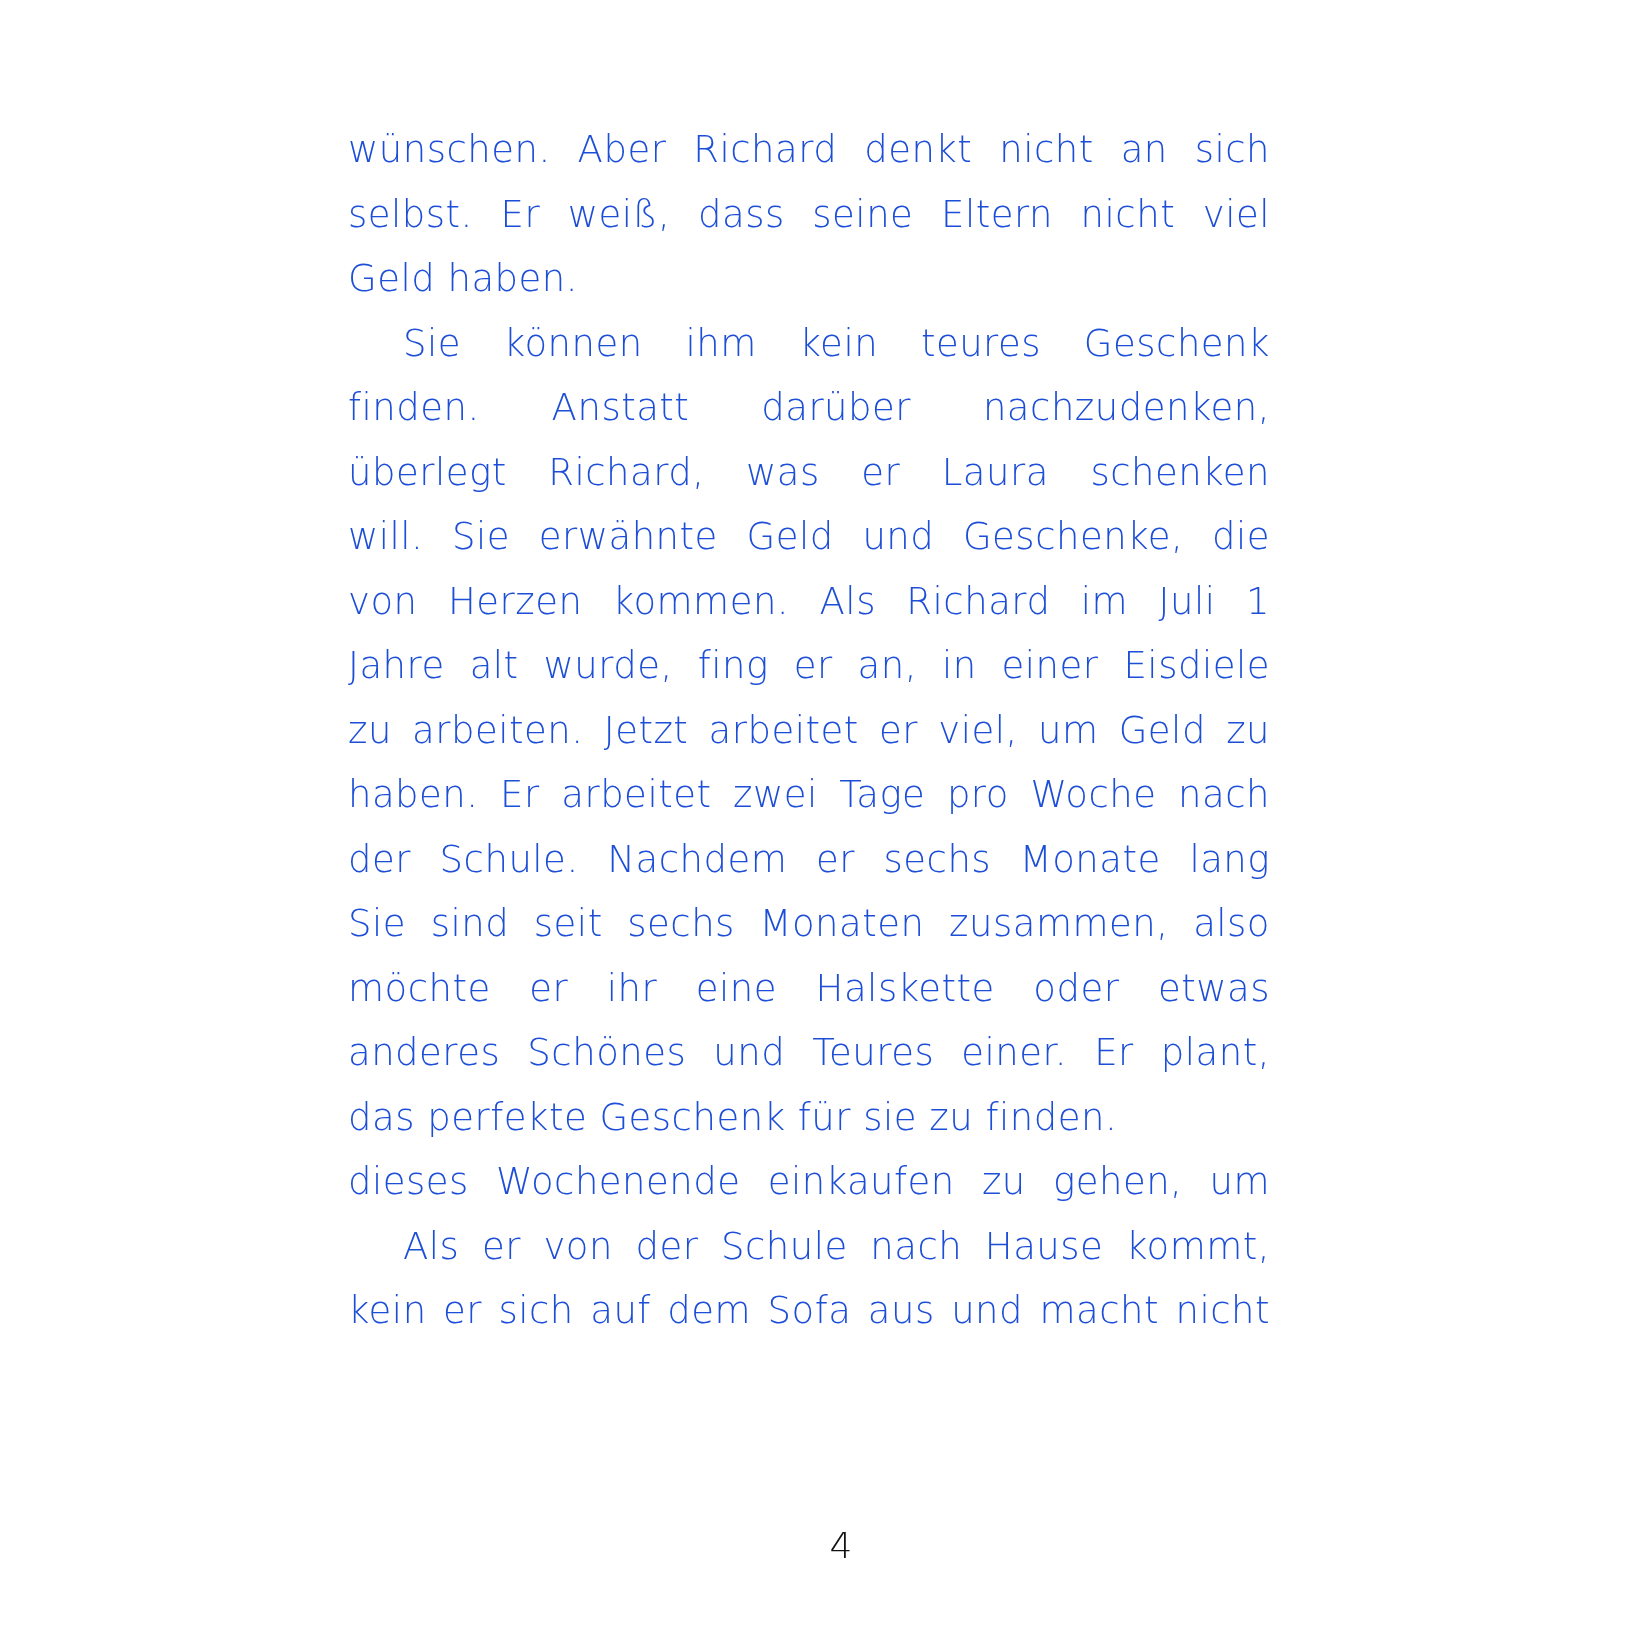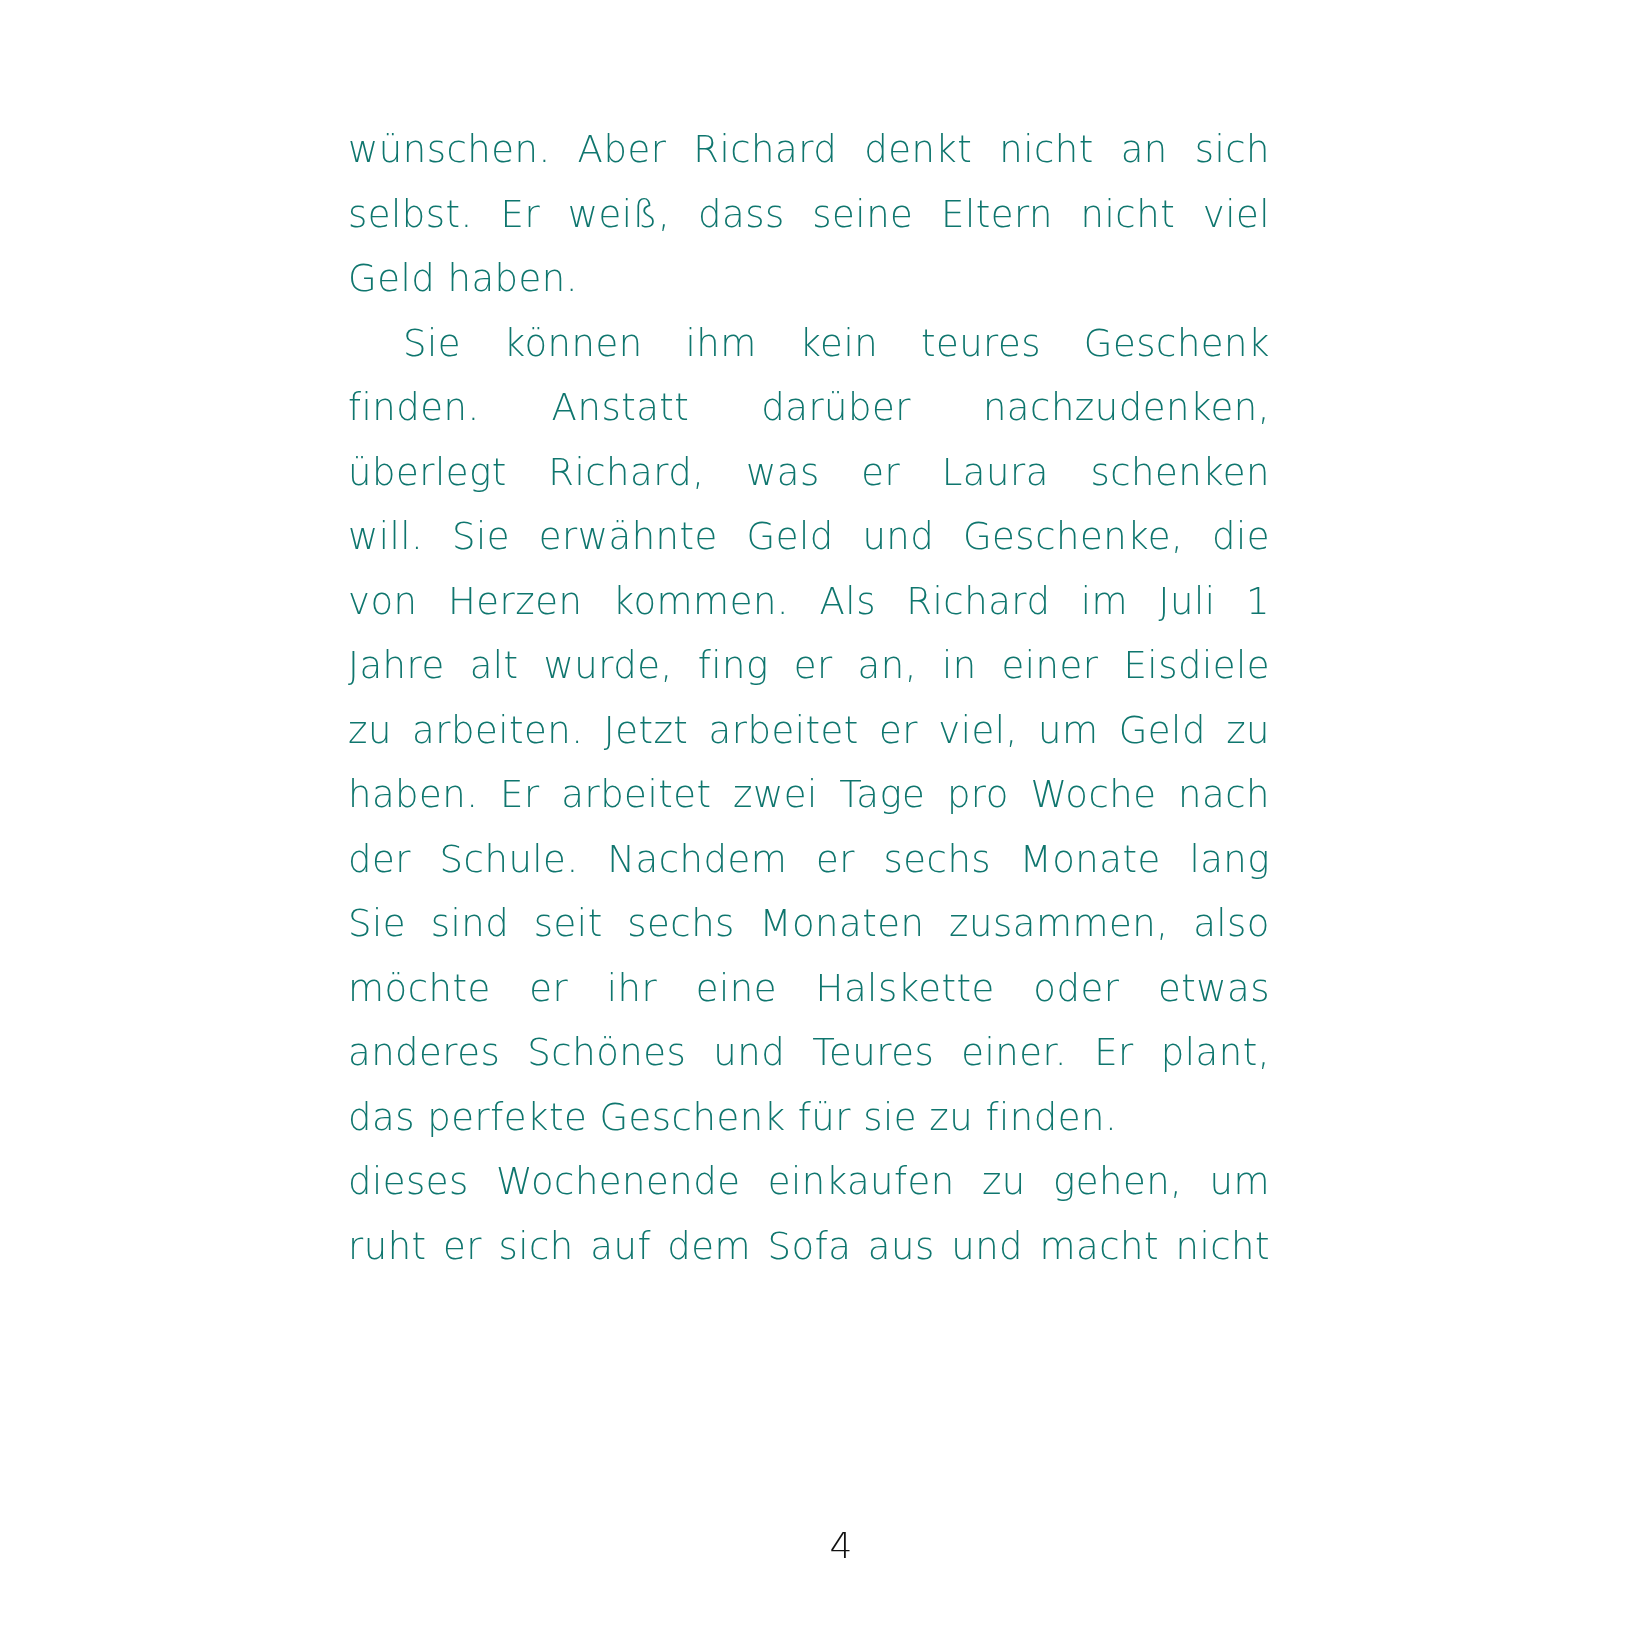--- a/index.html
+++ b/index.html
@@ -14,21 +14,21 @@
       overflow: hidden;
     }
     .page-text {
       position: absolute;
       left: 348px;
       top: 118px;
       width: 922px;
       font-family: "DejaVu Sans", sans-serif;
       font-size: 37px;
       font-weight: 200;
-      color: #0f766e;
+      color: #1d4ed8;
       letter-spacing: 0.5px;
     }
     .line {
       display: block;
       height: 64.5px;
       line-height: 64.5px;
       white-space: nowrap;
       text-align: justify;
       text-align-last: justify;
     }
@@ -64,16 +64,17 @@
   <span class="line">von Herzen kommen. Als Richard  im Juli 1</span>
   <span class="line">Jahre alt wurde, fing er an, in einer Eisdiele</span>
   <span class="line">zu arbeiten. Jetzt arbeitet er viel, um Geld zu</span>
   <span class="line">haben. Er arbeitet zwei Tage pro Woche nach</span>
   <span class="line">der Schule. Nachdem er sechs Monate lang</span>
   <span class="line">Sie sind seit sechs Monaten zusammen, also</span>
   <span class="line">möchte er ihr eine Halskette oder etwas</span>
   <span class="line">anderes Schönes und Teures einer. Er plant,</span>
   <span class="line last">das perfekte Geschenk für sie zu finden.</span>
   <span class="line">dieses Wochenende einkaufen zu gehen, um</span>
-  <span class="line">ruht er sich auf dem Sofa aus und macht nicht</span>
+  <span class="line indent">Als er von der Schule nach Hause kommt,</span>
+  <span class="line">kein er sich auf dem Sofa aus und macht nicht</span>
 </div>
 
 <div class="page-number">4</div>
 
 </body></html>

